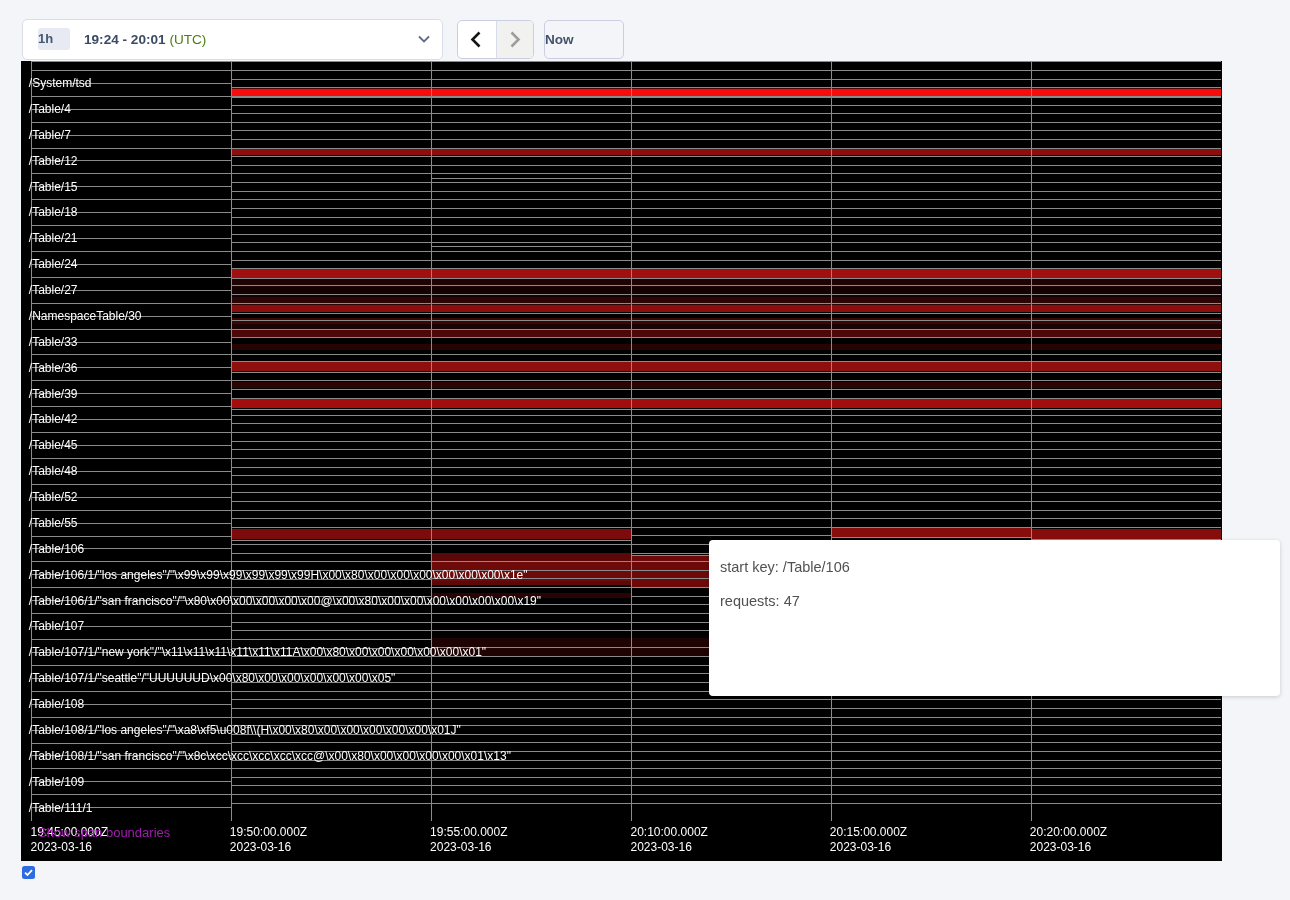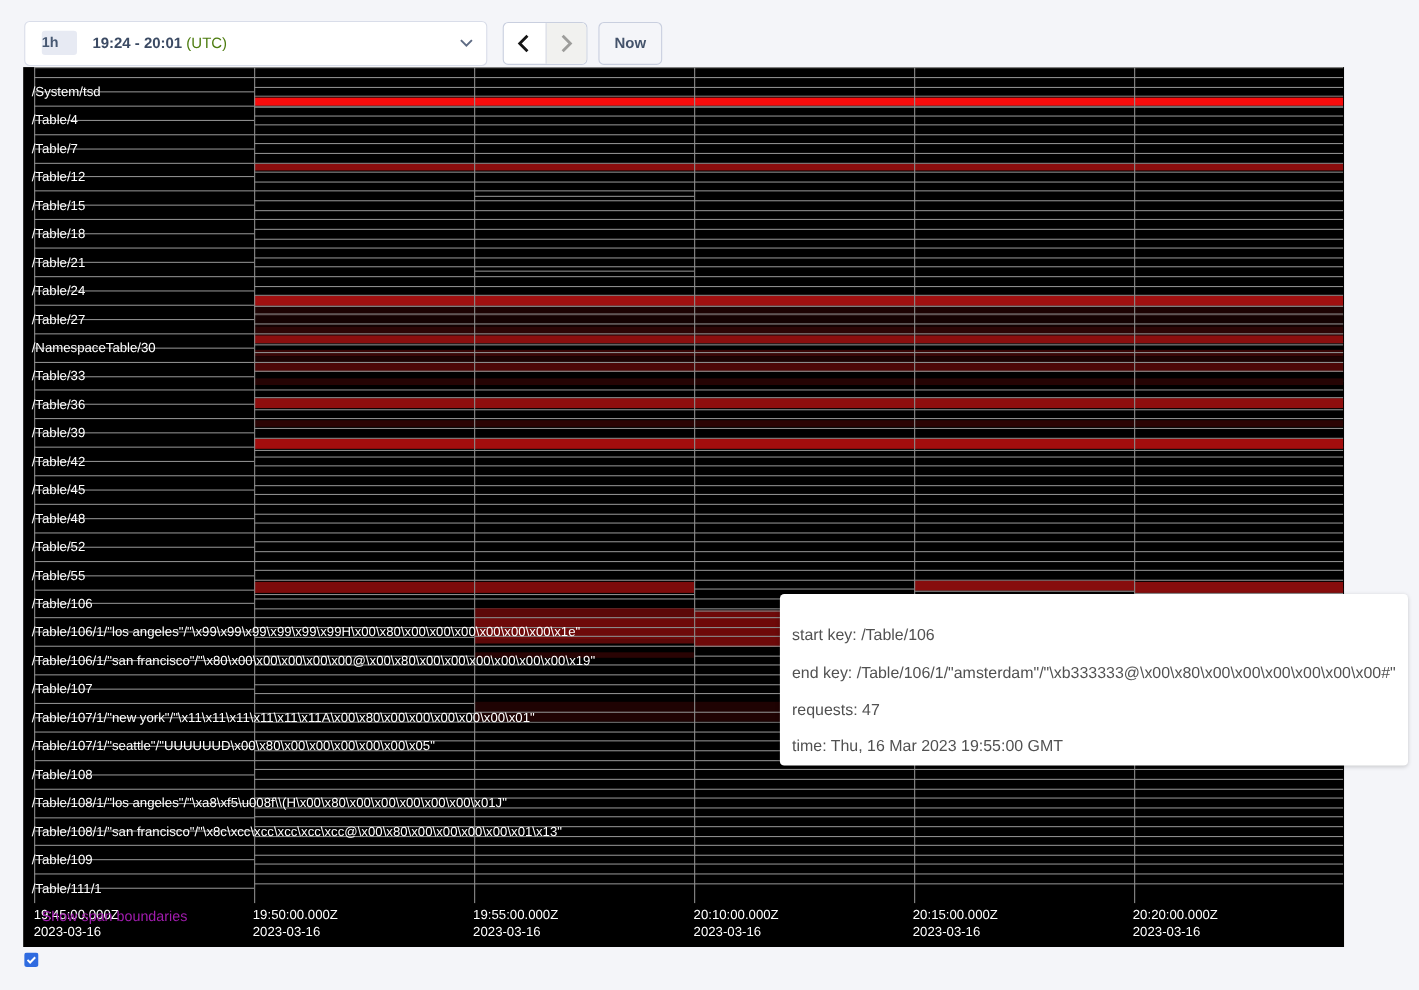--- a/index.html
+++ b/index.html
@@ -17,21 +17,21 @@
 <div class="abs" style="left:457px;top:20px;width:77px;height:39px;border:1px solid #c9cfdf;border-radius:5px;box-sizing:border-box;background:#fff;overflow:hidden">
   <div class="abs" style="left:38px;top:0;width:39px;height:39px;background:#f1f1ef;border-left:1px solid #d9dde9;box-sizing:border-box"></div>
 </div>
 <svg class="abs" style="left:469px;top:31px" width="14" height="17" viewBox="0 0 14 17">
     <path d="M10.5 1.5 L3.5 8.5 L10.5 15.5" fill="none" stroke="#161616" stroke-width="2.6"></path>
   </svg>
 <svg class="abs" style="left:508px;top:31px" width="14" height="17" viewBox="0 0 14 17">
     <path d="M3.5 1.5 L10.5 8.5 L3.5 15.5" fill="none" stroke="#9d9d9b" stroke-width="2.6"></path>
   </svg>
 
-<div class="abs" style="left:544px;top:20px;width:58px;height:39px;border:1px solid #c9cfdf;border-radius:5px;box-sizing:border-box;text-align:center;line-height:37px;font-size:13.6px;font-weight:bold;color:#44536b">Now</div>
+<div class="abs" style="left:544px;top:20px;width:80px;height:39px;border:1px solid #c9cfdf;border-radius:5px;box-sizing:border-box;text-align:left;line-height:37px;font-size:13.6px;font-weight:bold;color:#44536b">Now</div>
 
 <svg width="1201" height="800" viewBox="0 0 1201 800" xmlns="http://www.w3.org/2000/svg" style="position:absolute;left:21px;top:61px;display:block">
 <rect x="0" y="0" width="1201" height="800" fill="#000"></rect>
 <rect x="210" y="0" width="990" height="1" fill="#8b8b8b"></rect>
 <rect x="210" y="9" width="990" height="1" fill="#8b8b8b"></rect>
 <rect x="210" y="18" width="990" height="1" fill="#8b8b8b"></rect>
 <rect x="210" y="26" width="990" height="1" fill="#8b8b8b"></rect>
 <rect x="210" y="35" width="990" height="1" fill="#8b8b8b"></rect>
 <rect x="210" y="44" width="990" height="1" fill="#8b8b8b"></rect>
 <rect x="210" y="52" width="990" height="1" fill="#8b8b8b"></rect>
@@ -265,24 +265,22 @@
 <text x="409.1" y="789.5">2023-03-16</text>
 <text x="609.5" y="774.5">20:10:00.000Z</text>
 <text x="609.5" y="789.5">2023-03-16</text>
 <text x="808.8" y="774.5">20:15:00.000Z</text>
 <text x="808.8" y="789.5">2023-03-16</text>
 <text x="1008.8" y="774.5">20:20:00.000Z</text>
 <text x="1008.8" y="789.5">2023-03-16</text>
 </g>
 </svg>
 
-<div class="abs" style="left:709px;top:540px;width:571px;height:156px;background:#fff;border-radius:4px;box-shadow:0 1px 4px rgba(0,0,0,0.18);box-sizing:border-box;padding:22px 0 0 11px;font-size:14.5px;color:#515151">
+<div class="abs" style="left:709px;top:540px;width:571px;height:156px;background:#fff;border-radius:4px;box-shadow:0 1px 4px rgba(0,0,0,0.18);box-sizing:border-box;padding:11px 0 0 11px;font-size:14.5px;color:#515151">
   <div style="height:33.8px;line-height:33.8px">start key: /Table/106</div>
-  <div style="height:33.8px;line-height:33.8px">end key: /Table/106/1/"amsterdam"/"\xb333333@\x00\x80\x00\x00\x00\x00\x00\x00#"</div>
   <div style="height:33.8px;line-height:33.8px">requests: 47</div>
-  <div style="height:33.8px;line-height:33.8px">time: Thu, 16 Mar 2023 19:55:00 GMT</div>
 </div>
 
 <svg class="abs" style="left:22px;top:866px" width="13" height="13" viewBox="0 0 13 13">
     <rect x="0" y="0" width="13" height="13" rx="2.5" fill="#2f6be0"></rect>
     <path d="M3 6.6 L5.4 9 L10 4.2" fill="none" stroke="#fff" stroke-width="1.8"></path>
   </svg>
 <div class="abs" style="left:38px;top:826px;font-size:13px;color:#a21caf;line-height:13.4px">Show span boundaries</div>
 
 </body></html>

